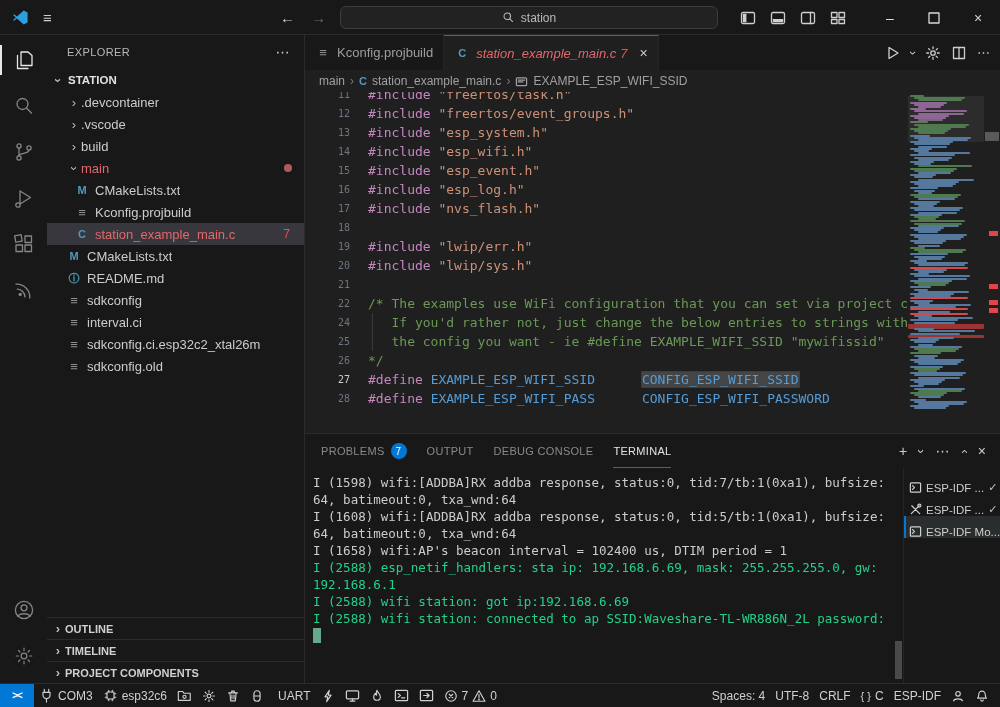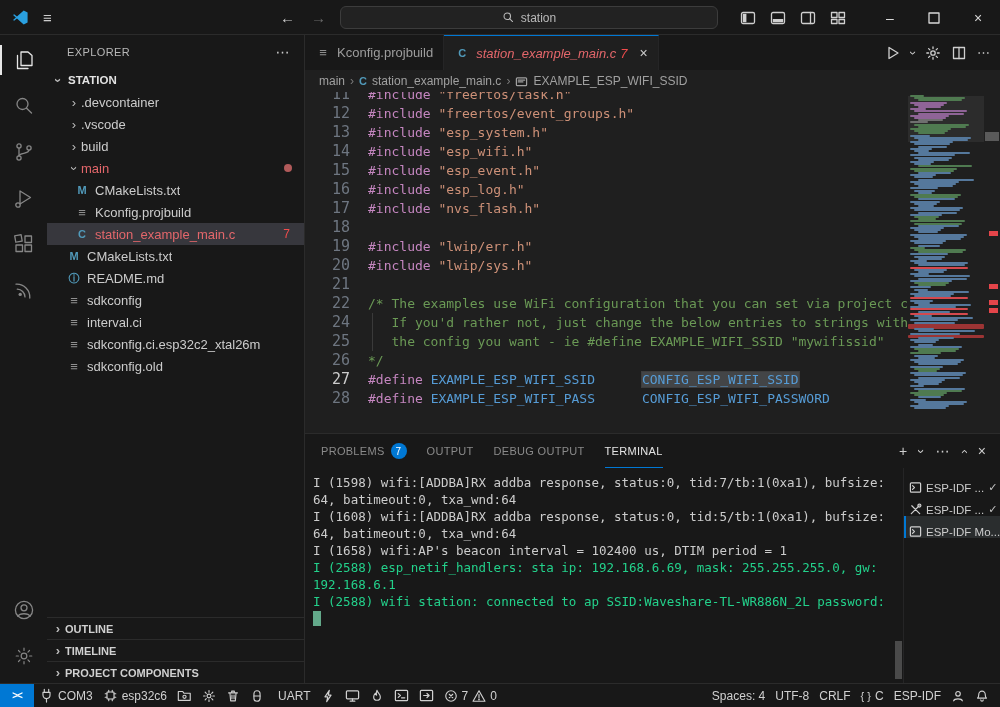--- a/index.html
+++ b/index.html
@@ -60,21 +60,21 @@
   .tab-close{margin-left:6px;color:#cccccc;font-size:14px}
   .tab-actions{position:absolute;right:10px;top:0;height:35px;display:flex;align-items:center;gap:10px;color:#cfcfcf}
   
   .breadcrumb{height:22px;background:#1f1f1f;display:flex;align-items:center;gap:5px;padding-left:14px;font-size:12px;color:#a0a0a0;white-space:nowrap}
   .bc-sep{color:#7a7a7a;font-size:12px}
   .bc-c{color:var(--file-blue);font-weight:bold;font-size:11px}
   
   .code-area{flex:1;position:relative;overflow:hidden;background:#1f1f1f;font-family:"DejaVu Sans Mono",monospace;font-size:13px}
   #code-lines{margin-top:-7px}
   .code-line{height:19px;line-height:19px;display:flex;white-space:pre;position:relative}
-  .code-line .ln{width:45px;flex:none;text-align:right;color:#6e7681;font-size:15px}
+  .code-line .ln{width:45px;flex:none;text-align:right;color:#6e7681;font-size:10px}
   .code-line.cur .ln{color:#cccccc}
   .code-line .ct{padding-left:18px}
   .c-kw{color:var(--kw)} .c-str{color:var(--str)} .c-cmt{color:var(--cmt)} .c-id{color:var(--idb)}
   .c-idhl{color:var(--idb);background:rgba(110,115,120,.45);outline:1px solid rgba(150,150,150,.25)}
   .guide-line{position:absolute;left:67px;top:0;bottom:0;width:1px;background:#3a3a3a}
   .minimap{position:absolute;top:0;bottom:0;right:16px;width:76px;background:#1f1f1f;overflow:hidden}
   .mm-line{position:absolute;height:2px;border-radius:1px}
   .mm-viewport{position:absolute;left:0;right:0;top:4px;height:46px;background:rgba(130,130,130,.14)}
   .overview{position:absolute;top:0;bottom:0;right:0;width:16px;background:#1f1f1f}
   .ov-slider{position:absolute;left:1px;right:1px;height:9px;background:#5a5a5a}
@@ -547,21 +547,21 @@
     <div class="panel">
       <div class="panel-header">
         <div class="ptab">
           <span>PROBLEMS</span>
           <span class="pbadge">7</span>
         </div>
         <div class="ptab">
             <span>OUTPUT</span>
           </div>
         <div class="ptab">
-            <span>DEBUG OUTPUT</span>
+            <span>DEBUG CONSOLE</span>
           </div>
         <div class="ptab active">
             <span>TERMINAL</span>
           </div>
         <div class="panel-actions">
           <span>+</span>
           <span class="pa-chev">›</span>
           <span>⋯</span>
           <span class="pa-chev up">›</span>
           <span>×</span>
@@ -570,20 +570,21 @@
       <div class="panel-body">
         <div class="terminal">
           <div id="terminal-lines">
               <div class="t-line">I (1598) wifi:[ADDBA]RX addba response, status:0, tid:7/tb:1(0xa1), bufsize:</div>
               <div class="t-line">64, batimeout:0, txa_wnd:64</div>
               <div class="t-line">I (1608) wifi:[ADDBA]RX addba response, status:0, tid:5/tb:1(0xa1), bufsize:</div>
               <div class="t-line">64, batimeout:0, txa_wnd:64</div>
               <div class="t-line">I (1658) wifi:AP's beacon interval = 102400 us, DTIM period = 1</div>
               <div class="t-line green">I (2588) esp_netif_handlers: sta ip: 192.168.6.69, mask: 255.255.255.0, gw:</div>
               <div class="t-line green">192.168.6.1</div>
+              <div class="t-line green">I (2588) wifi station: got ip:192.168.6.69</div>
               <div class="t-line green">I (2588) wifi station: connected to ap SSID:Waveshare-TL-WR886N_2L password:</div>
               <div class="t-cursor"></div>
             </div>
           <div class="t-scroll"></div>
         </div>
         <div class="term-list" id="term-list">
             <div class="tl-row">
               <span class="tl-icon">
                 <svg width="13" height="13" viewBox="0 0 14 14" fill="none" stroke="currentColor" stroke-width="1.3" stroke-linecap="round" stroke-linejoin="round">
                   <rect x="1.5" y="2" width="11" height="10" rx="1"></rect>

